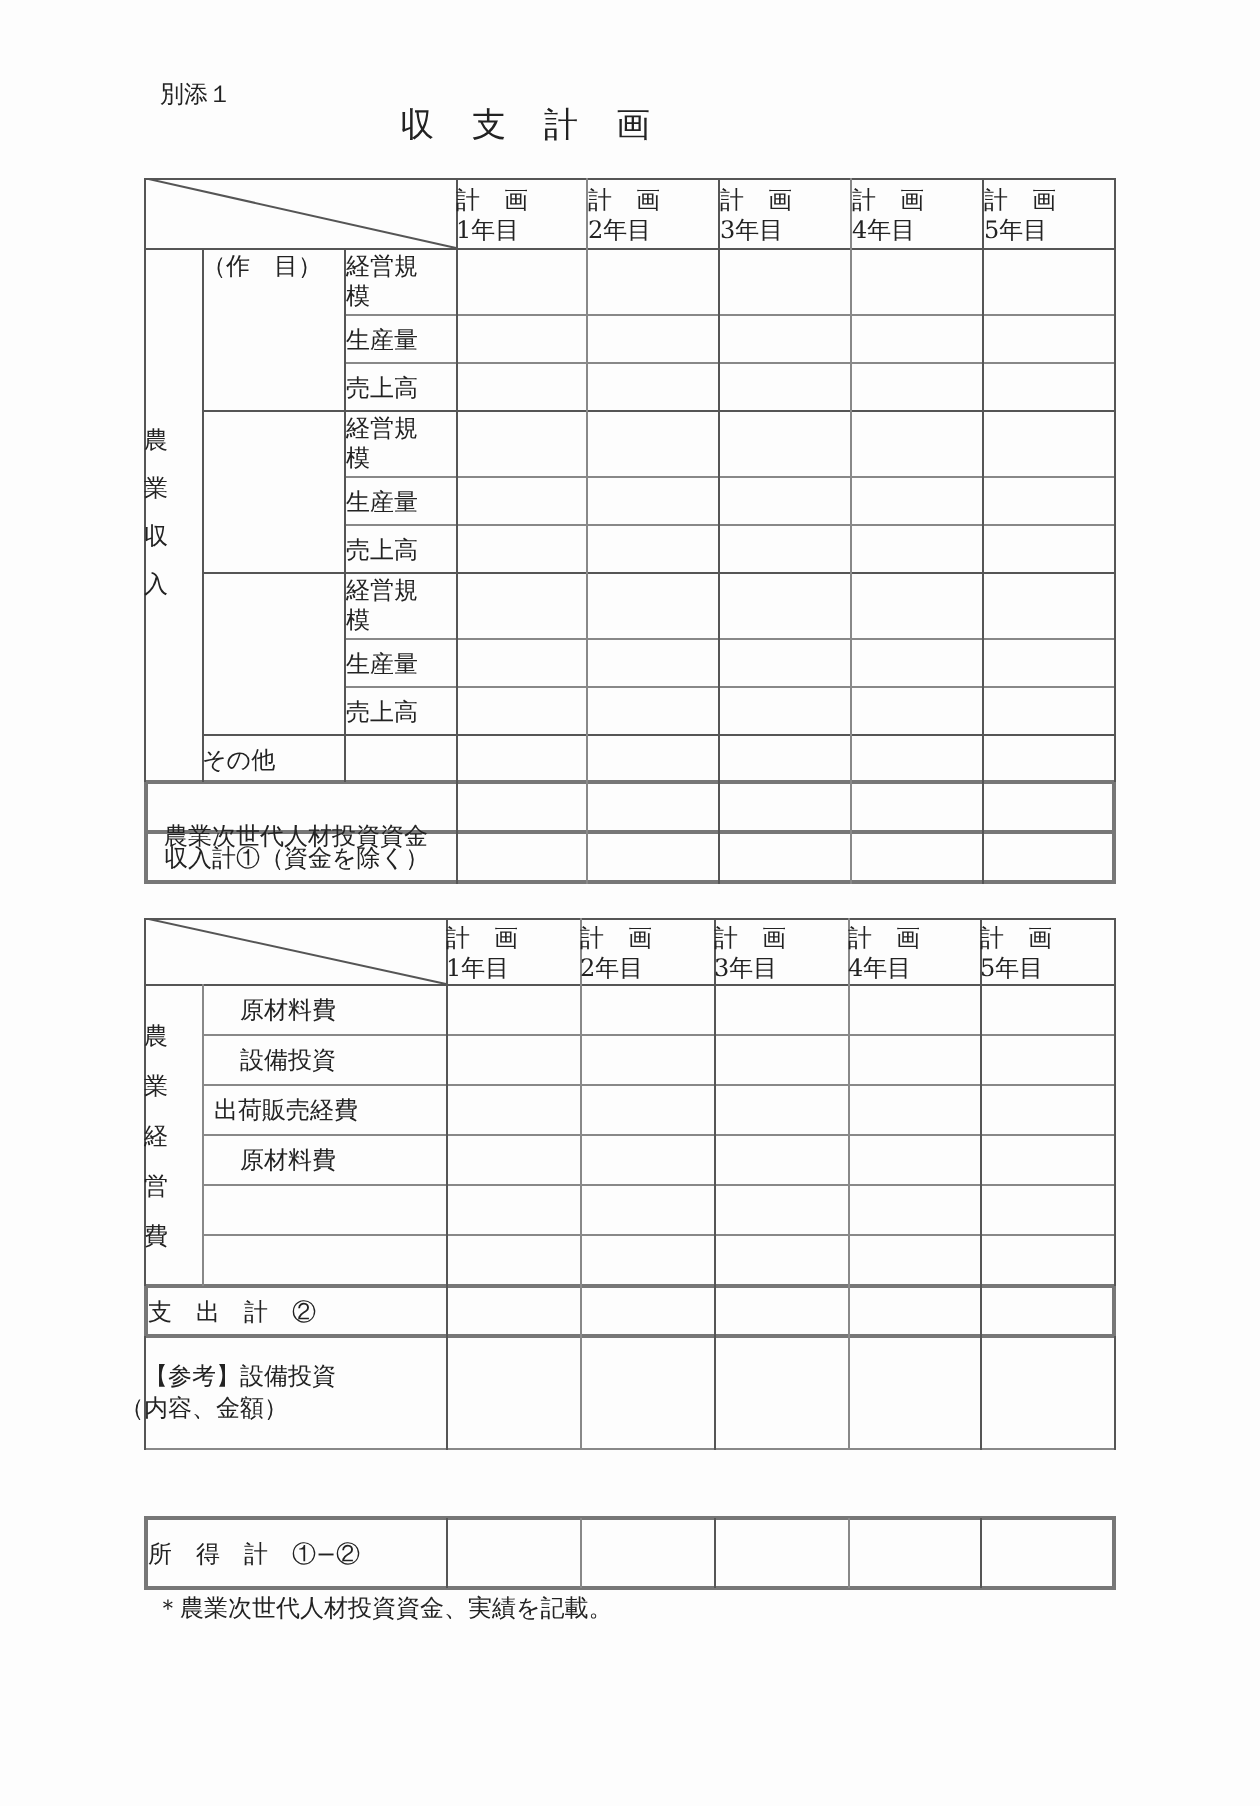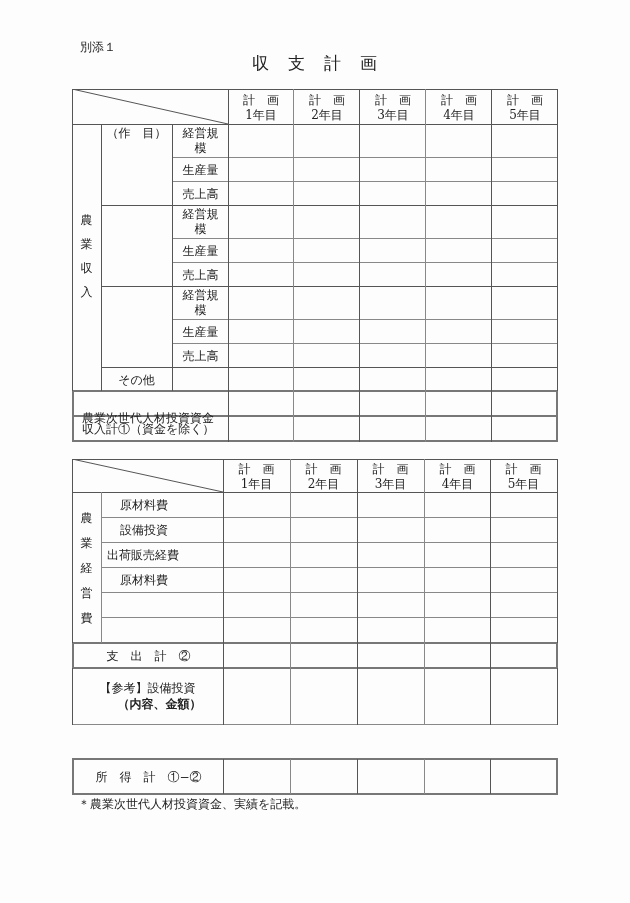--- a/index.html
+++ b/index.html
@@ -1,20 +1,20 @@
 <!DOCTYPE html>
 <html><head>
 <meta charset="utf-8">
 <style>
   html, body { margin:0; padding:0; background:#fdfdfd; }
   body { width:630px; height:903px; position:relative; overflow:hidden;
          font-family:"DejaVu Serif","Liberation Serif",serif; color:#222; }
   .abs { position:absolute; }
   .t { position:absolute; font-size:12px; line-height:14px; white-space:nowrap; }
-  .c { text-align:center; }
+  .c { text-align:left; }
   .hl { position:absolute; height:1px; background:#555; }
   .vl { position:absolute; width:1px; background:#555; }
   .hl.lt { background:#888; }
   .vl.lt { background:#888; }
   .thick { background:#777; }
 </style>
 </head>
 <body>
 
 <div class="t" style="left:80px;top:40px;font-size:12px;">別添１</div>
@@ -137,21 +137,21 @@
   <div class="t c" style="left:72px;top:586px;width:29px;">営</div>
   <div class="t c" style="left:72px;top:611px;width:29px;">費</div>
 
   <div class="t" style="left:120px;top:498px;">原材料費</div>
   <div class="t" style="left:120px;top:523px;">設備投資</div>
   <div class="t" style="left:107px;top:548px;">出荷販売経費</div>
   <div class="t" style="left:120px;top:573px;">原材料費</div>
 
   <div class="t c" style="left:74px;top:649px;width:149px;">支　出　計　②</div>
   <div class="t c" style="left:72px;top:681px;width:151px;">【参考】設備投資</div>
-  <div class="t c" style="left:84px;top:697px;width:151px;font-weight:bold;">（内容、金額）</div>
+  <div class="t c" style="left:60px;top:697px;width:151px;">（内容、金額）</div>
 </div>
 
 <div>
   <div class="hl thick" style="left:72px;top:758px;width:486px;height:2px;"></div>
   <div class="hl thick" style="left:72px;top:793px;width:486px;height:2px;"></div>
   <div class="vl thick" style="left:72px;top:758px;height:37px;width:2px;"></div>
   <div class="vl" style="left:223px;top:759px;height:35px;"></div>
   <div class="vl lt" style="left:290px;top:759px;height:35px;"></div>
   <div class="vl" style="left:357px;top:759px;height:35px;"></div>
   <div class="vl lt" style="left:424px;top:759px;height:35px;"></div>

